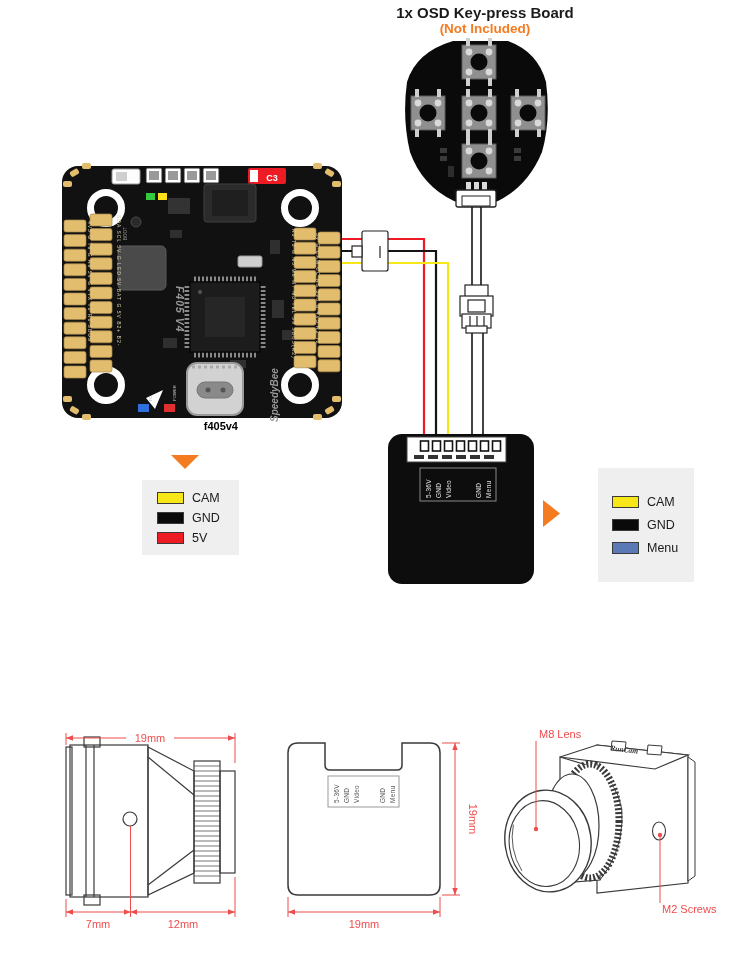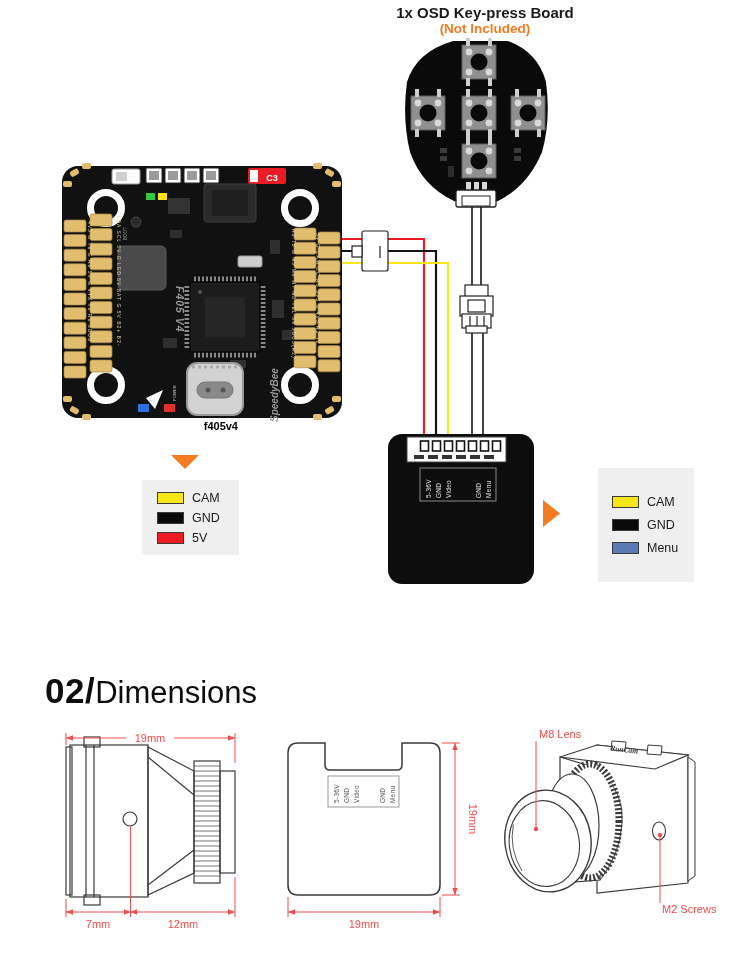--- a/index.html
+++ b/index.html
@@ -343,24 +343,20 @@
     <div class="legend-row">
       <span class="swatch" style="background-color: rgb(10, 10, 10);"></span>
       <span class="legend-label">GND</span>
     </div>
     <div class="legend-row">
       <span class="swatch" style="background-color: rgb(91, 121, 180);"></span>
       <span class="legend-label">Menu</span>
     </div>
   </div>
 
-  <div class="abs dim-heading">
-    <span class="dim-num">02/</span>
-      <span class="dim-word">Dimensions</span>
-  </div>
 
   <svg class="abs" style="top:645px" width="750" height="330" viewBox="0 0 750 330">
 
     <g>
       <rect x="70" y="100" width="78" height="152" class="ln"></rect>
       <rect x="66" y="102" width="6" height="148" class="ln"></rect>
       <rect x="84" y="92" width="16" height="10" class="ln"></rect>
       <rect x="84" y="250" width="16" height="10" class="ln"></rect>
       <line x1="86" y1="100" x2="86" y2="252" class="ln"></line>
       <line x1="94" y1="100" x2="94" y2="252" class="ln"></line>

